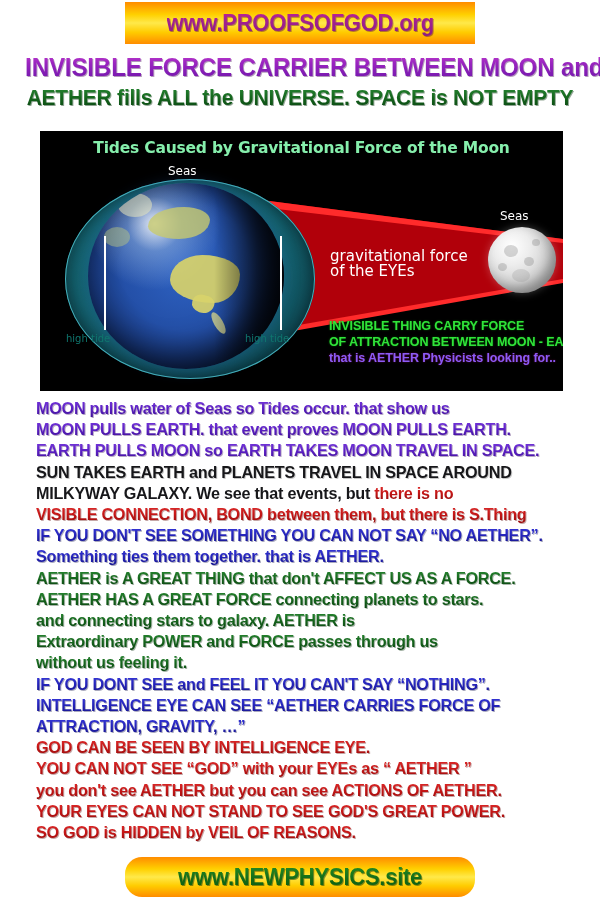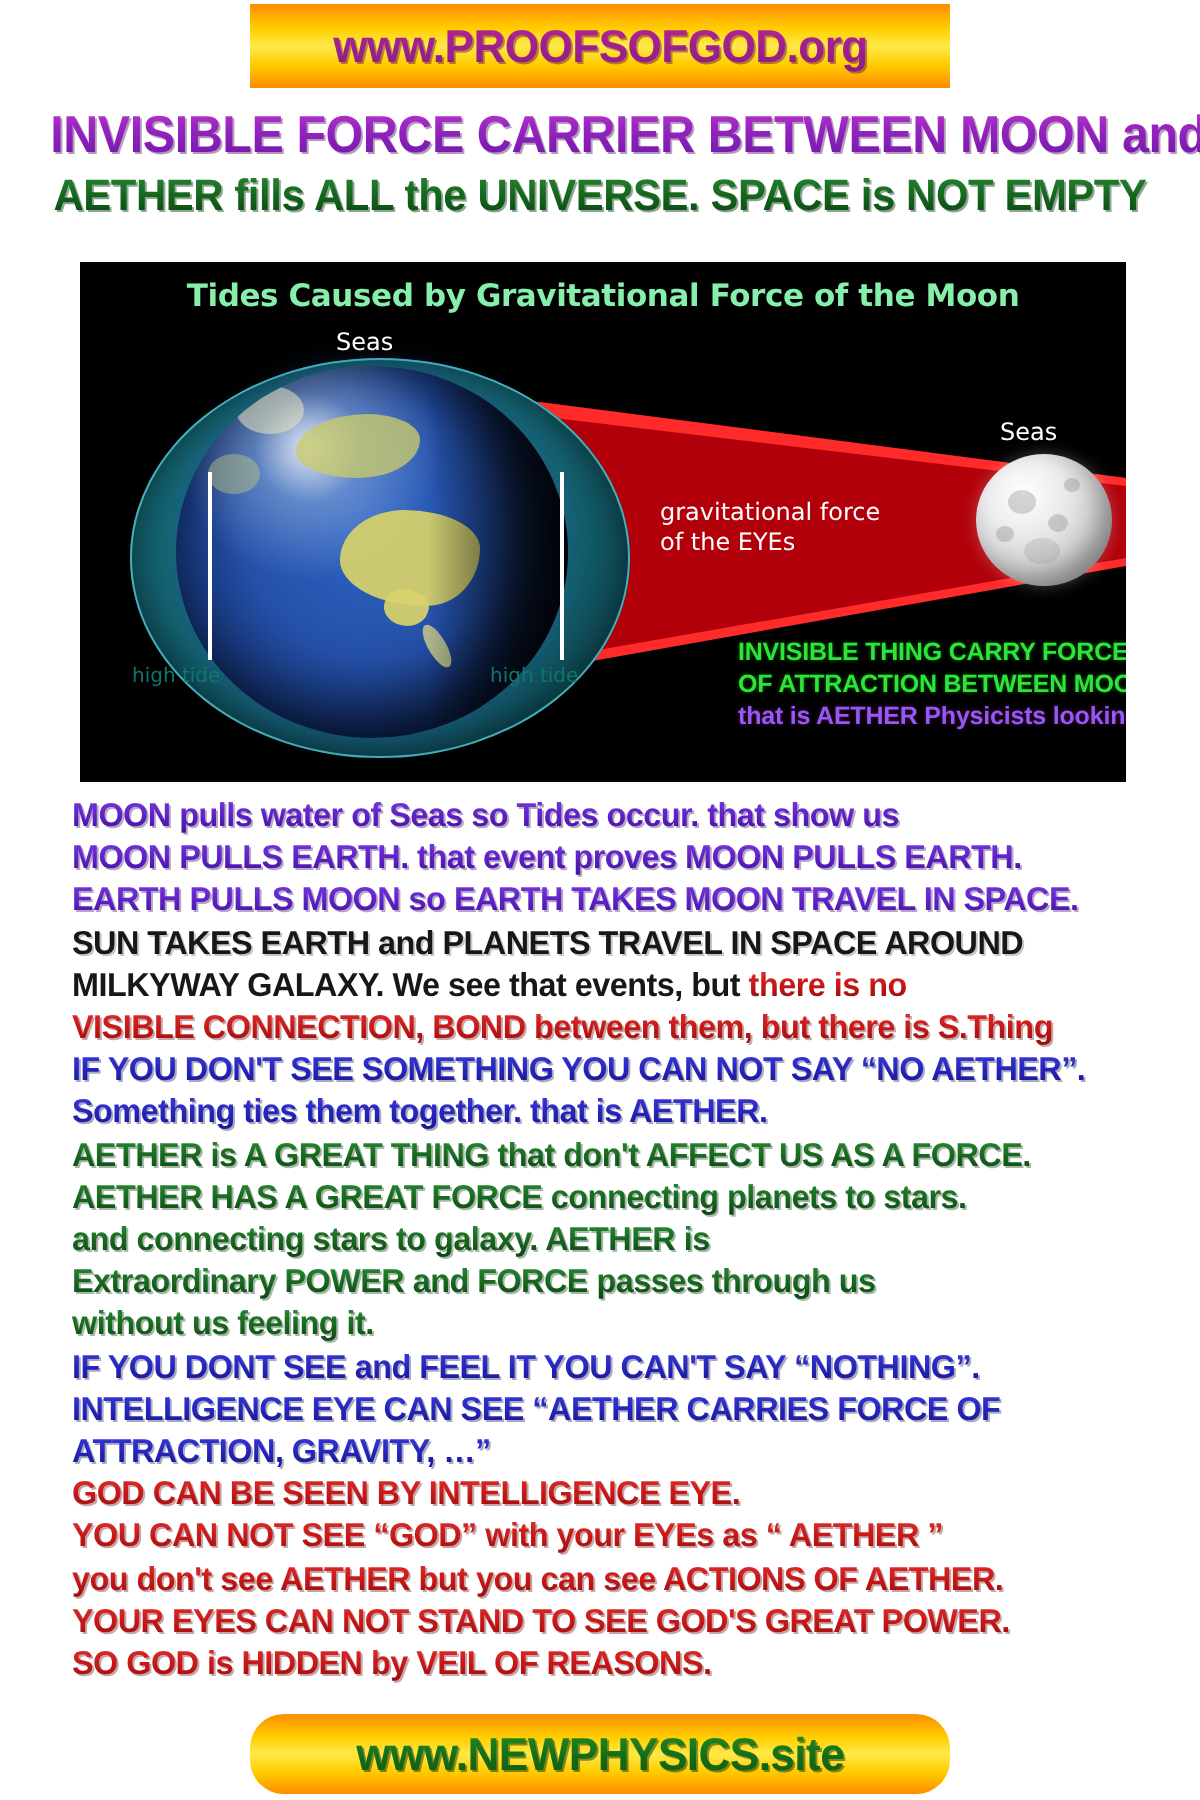--- a/index.html
+++ b/index.html
@@ -84,21 +84,21 @@
     position:absolute;left:460px;top:78px;
     color:#ffffff;font-size:12px;font-family:"DejaVu Sans", sans-serif;
   }
 
   
   #grav-cone{
     position:absolute;left:0;top:0;width:523px;height:260px;
   }
   #grav-text{
     position:absolute;left:290px;top:118px;
-    color:#ffffff;font-size:12px;line-height:15px;
+    color:#ffffff;font-size:15px;line-height:15px;
     font-family:"DejaVu Sans", sans-serif;
     width:140px;
   }
 
   
   #tide-bulge{
     position:absolute;left:25px;top:48px;width:250px;height:200px;
     border-radius:50%;
     background:radial-gradient(ellipse at 45% 40%, #1b7f8c 0%, #14626e 55%, #0d4450 78%, #062128 100%);
     box-shadow:inset 0 0 18px rgba(0,0,0,.55);
@@ -157,21 +157,20 @@
   .c5{left:10px;top:36px;width:9px;height:8px;}
 
   
   #overlay-text{
     position:absolute;left:289px;top:187px;width:234px;
   }
   .ov-line{
     font-size:12.5px;font-weight:bold;white-space:nowrap;
     letter-spacing:-0.1px;line-height:16px;
     font-family:"Liberation Sans", sans-serif;
-    margin-left:40px;
   }
   .ov-green{color:#30e33a;text-shadow:0 0 2px rgba(0,110,0,.9);}
   .ov-pink{color:#8b5cf6;text-shadow:0 0 2px rgba(120,0,90,.8);}
 
   
   #body-text{
     position:absolute;left:36px;top:398px;width:570px;
   }
   .bl{
     font-size:16.5px;font-weight:bold;white-space:nowrap;

